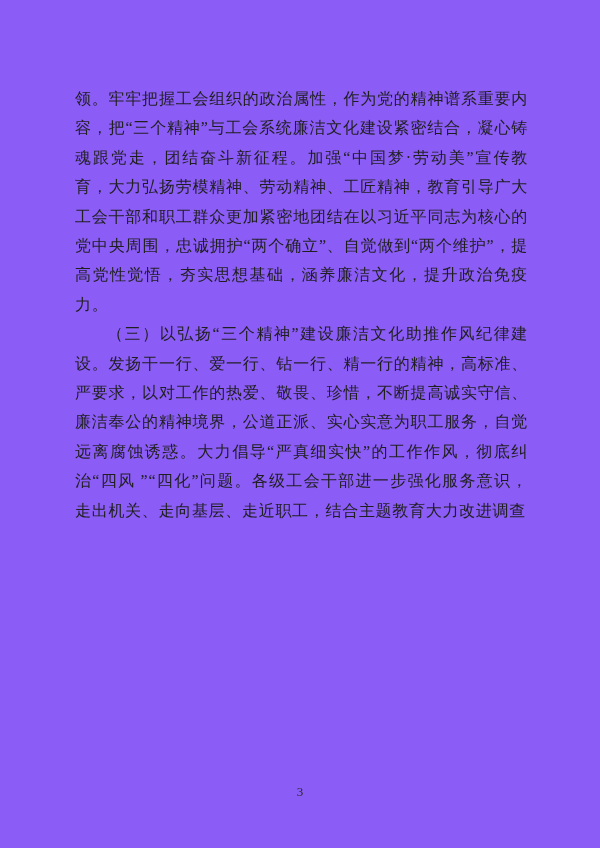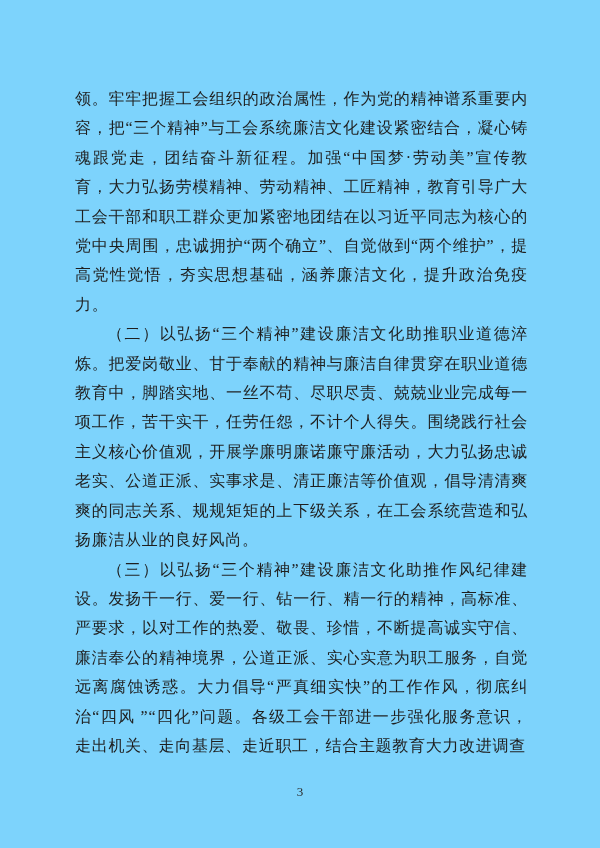--- a/index.html
+++ b/index.html
@@ -4,21 +4,21 @@
 <style>
   html, body {
     margin: 0;
     padding: 0;
     background: #ffffff;
   }
   .page {
     position: relative;
     width: 600px;
     height: 848px;
-    background: #7dd3fc;
+    background: #8b5cf6;
     overflow: hidden;
     font-family: "Liberation Serif", "DejaVu Serif", serif;
     color: #1f1f1f;
   }
   .text-block {
     position: absolute;
     left: 75px;
     top: 84px;
     width: 453px;
   }
@@ -47,19 +47,18 @@
     color: #2a2a2a;
     font-family: "Liberation Serif", "DejaVu Serif", serif;
   }
 </style>
 </head>
 <body>
 
 <div class="page">
   <div class="text-block">
     <p>领。牢牢把握工会组织的政治属性，作为党的精神谱系重要内容，把“三个精神”与工会系统廉洁文化建设紧密结合，凝心铸魂跟党走，团结奋斗新征程。加强“中国梦·劳动美”宣传教育，大力弘扬劳模精神、劳动精神、工匠精神，教育引导广大工会干部和职工群众更加紧密地团结在以习近平同志为核心的党中央周围，忠诚拥护“两个确立”、自觉做到“两个维护”，提高党性觉悟，夯实思想基础，涵养廉洁文化，提升政治免疫力。</p>
-    <p class="indented">（二）以弘扬“三个精神”建设廉洁文化助推职业道德淬炼。把爱岗敬业、甘于奉献的精神与廉洁自律贯穿在职业道德教育中，脚踏实地、一丝不苟、尽职尽责、兢兢业业完成每一项工作，苦干实干，任劳任怨，不计个人得失。围绕践行社会主义核心价值观，开展学廉明廉诺廉守廉活动，大力弘扬忠诚老实、公道正派、实事求是、清正廉洁等价值观，倡导清清爽爽的同志关系、规规矩矩的上下级关系，在工会系统营造和弘扬廉洁从业的良好风尚。</p>
     <p class="indented">（三）以弘扬“三个精神”建设廉洁文化助推作风纪律建设。发扬干一行、爱一行、钻一行、精一行的精神，高标准、严要求，以对工作的热爱、敬畏、珍惜，不断提高诚实守信、廉洁奉公的精神境界，公道正派、实心实意为职工服务，自觉远离腐蚀诱惑。大力倡导“严真细实快”的工作作风，彻底纠治“四风 ”“四化”问题。各级工会干部进一步强化服务意识，走出机关、走向基层、走近职工，结合主题教育大力改进调查</p>
   </div>
   <div class="page-footer">
     <span class="page-number">3</span>
   </div>
 </div>
 
 </body></html>

